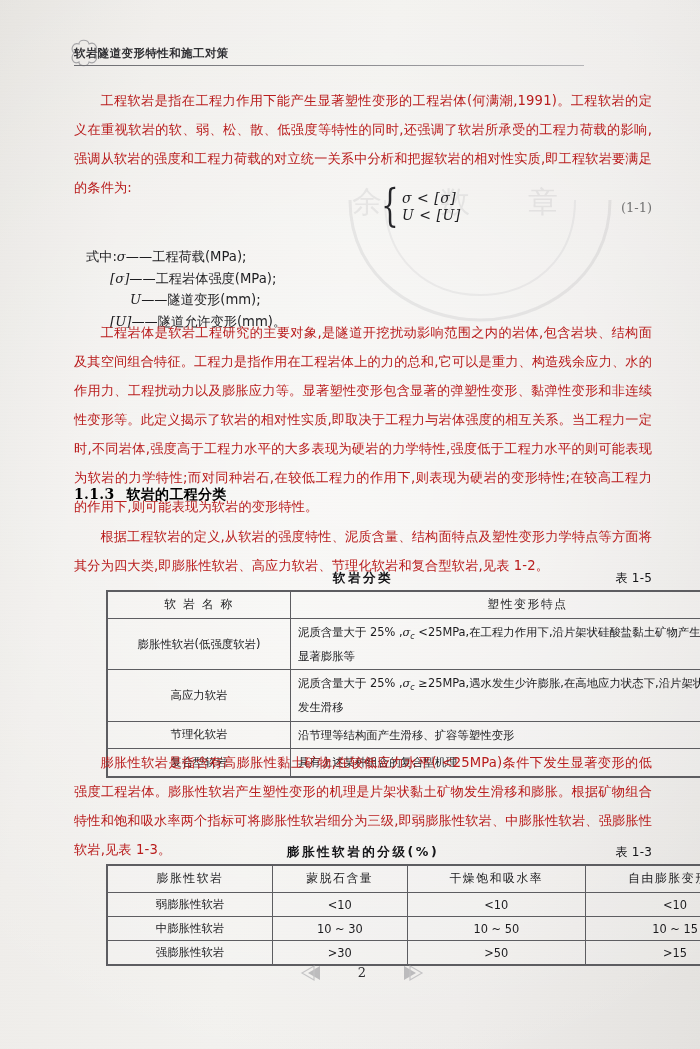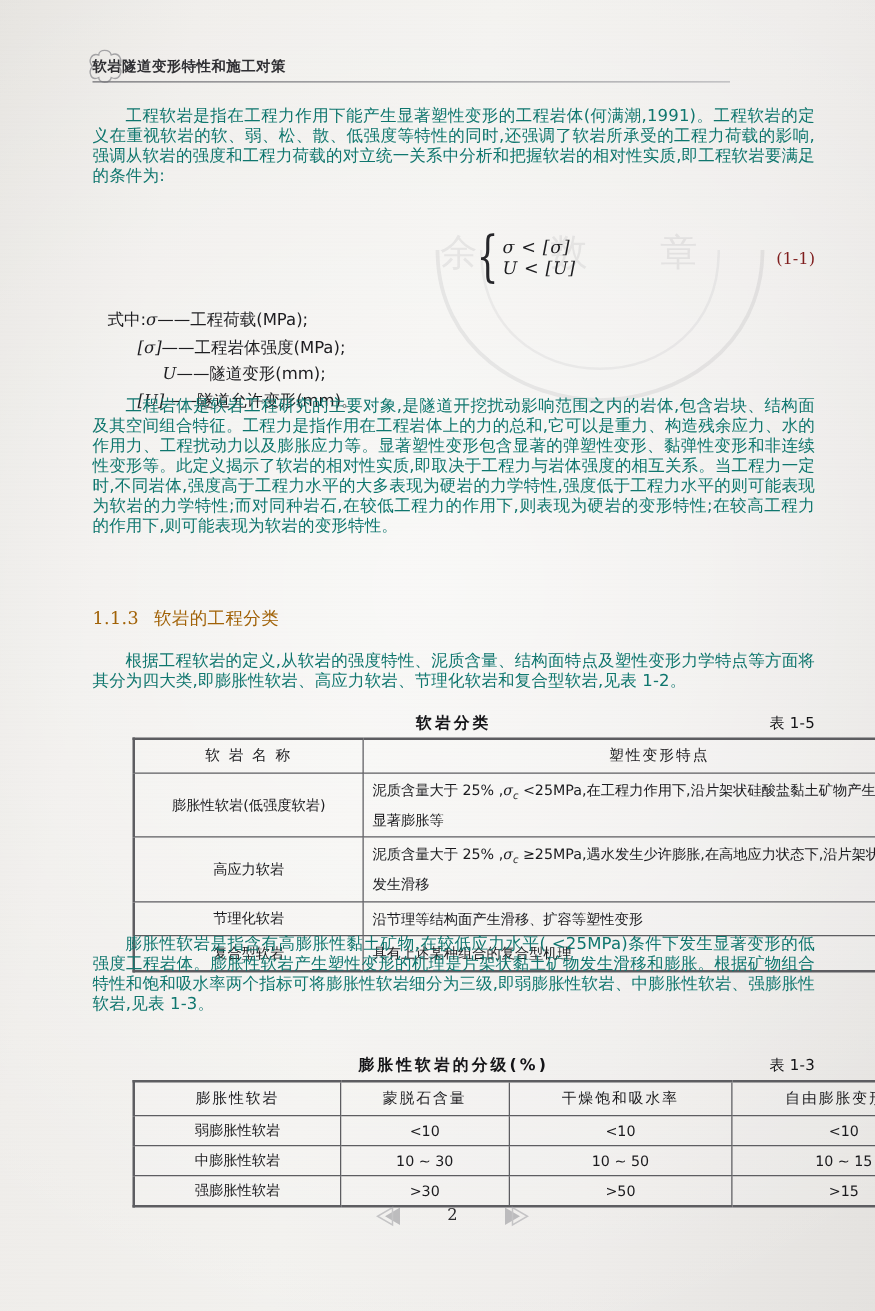--- a/index.html
+++ b/index.html
@@ -84,22 +84,22 @@
 
   
   .col {
     position: absolute;
     left: 62px;
     width: 578px;
   }
   p.body {
     margin: 0;
     font-size: 13.2px;
-    line-height: 16px;
-    color: #0f766e;
+    line-height: 29px;
+    color: #b91c1c;
     text-align: justify;
     text-justify: inter-character;
     font-family: "DejaVu Sans", sans-serif;
     letter-spacing: 0.15px;
   }
   p.body.indent { text-indent: 2em; }
 
   .eq-block {
     position: relative;
     height: 52px;
@@ -127,39 +127,39 @@
     font-family: "DejaVu Serif", serif;
     font-size: 14px;
     color: #1d1d20;
   }
   .eq-lines span { font-style: italic; white-space: nowrap; letter-spacing: 0.5px;}
   .eq-num {
     position: absolute;
     right: 0;
     top: 18px;
     font-size: 13px;
-    color: #7f1d1d;
+    color: #737373;
     font-family: "DejaVu Serif", serif;
   }
 
   .deflist { margin: 12px; }
   .defline {
     font-size: 13.2px;
     line-height: 21.5px;
     color: #1d1d20;
     white-space: nowrap;
     font-family: "DejaVu Sans", sans-serif;
   }
   .defline .sym { font-family: "DejaVu Serif", serif; font-style: italic; }
 
   h3.heading {
     margin: 0;
     font-size: 14px;
-    font-weight: normal;
-    color: #a16207;
+    font-weight: bold;
+    color: #000000;
     font-family: "DejaVu Sans", sans-serif;
     letter-spacing: 0.3px;
   }
   h3.heading .num { margin-right: 12px; font-family: "DejaVu Serif", serif; }
 
   
   .tbl-cap {
     position: relative;
     height: 20px;
     font-size: 12.6px;

